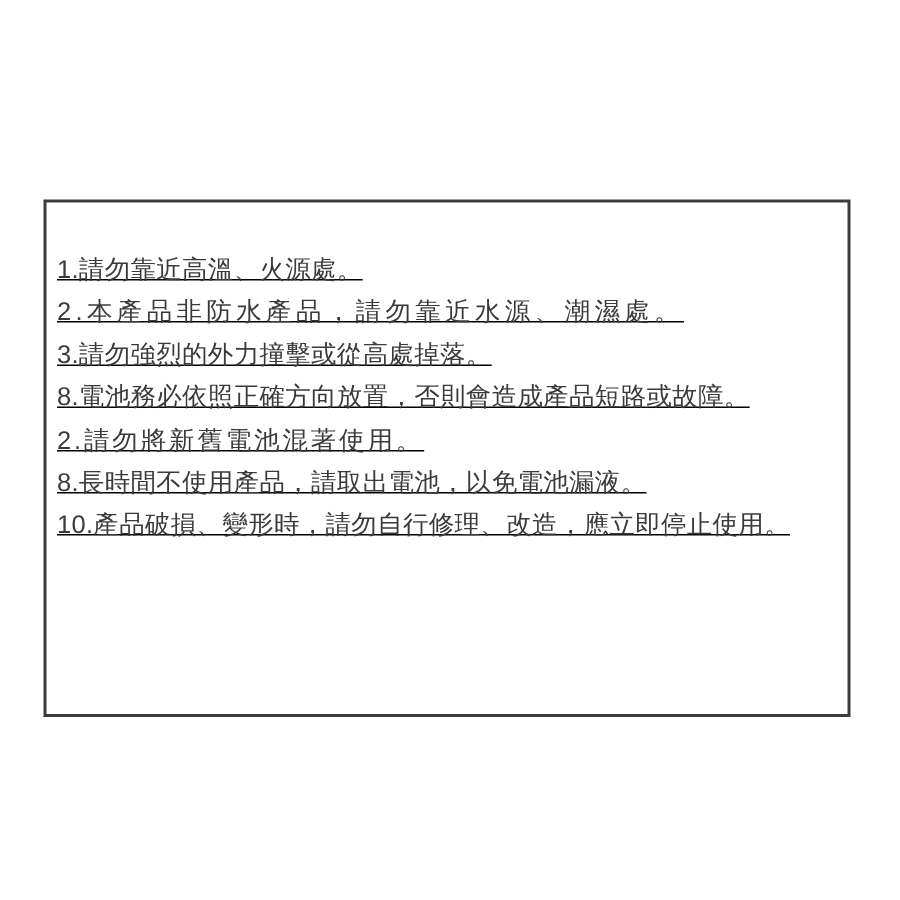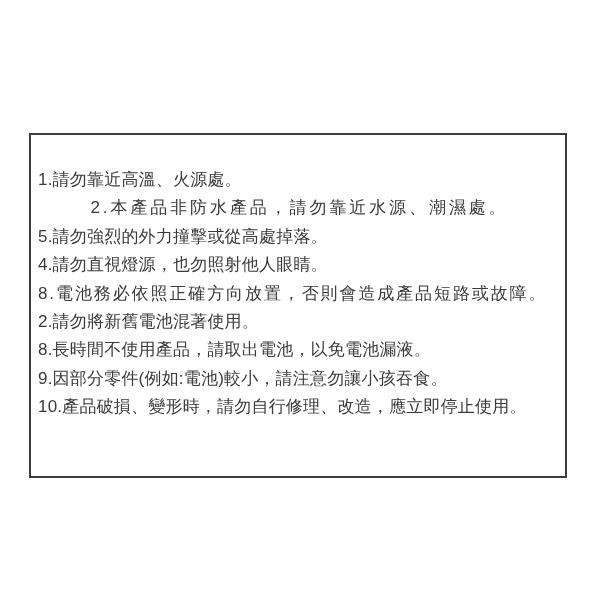--- a/index.html
+++ b/index.html
@@ -24,45 +24,44 @@
     width: 538px;
     height: 345px;
     box-sizing: border-box;
     border: 2px solid var(--border-color, #3c3c3c);
     background: #ffffff;
   }
   .instruction-list {
     list-style: none;
     margin: 0;
     padding: 31px 4px 0 7px;
+    text-decoration: underline;
   }
   .instruction-list li {
     font-size: 17px;
     height: 28.4px;
     line-height: 28.4px;
     color: var(--text-color, #3a3a3a);
     white-space: nowrap;
     letter-spacing: 0.2px;
     overflow: hidden;
   }
   
-  .instruction-list li:nth-child(2)  { letter-spacing: 2.9px; text-align: center; }
+  .instruction-list li:nth-child(2)  { letter-spacing: 2.9px; }
   .instruction-list li:nth-child(5)  { letter-spacing: 1.9px; }
   .instruction-list li:nth-child(10) { letter-spacing: 1.2px; margin-top: 28px; }
 </style>
 </head>
 <body>
 
 <div class="page">
   <div class="notice-box">
     <ol class="instruction-list">
       <li>1.請勿靠近高溫、火源處。</li>
       <li>2.本產品非防水產品，請勿靠近水源、潮濕處。</li>
-      <li>5.請勿強烈的外力撞擊或從高處掉落。</li>
-      <li>4.請勿直視燈源，也勿照射他人眼睛。</li>
+      <li>3.請勿強烈的外力撞擊或從高處掉落。</li>
       <li>8.電池務必依照正確方向放置，否則會造成產品短路或故障。</li>
       <li>2.請勿將新舊電池混著使用。</li>
       <li>8.長時間不使用產品，請取出電池，以免電池漏液。</li>
-      <li>9.因部分零件(例如:電池)較小，請注意勿讓小孩吞食。</li>
       <li>10.產品破損、變形時，請勿自行修理、改造，應立即停止使用。</li>
     </ol>
   </div>
 </div>
 
 </body></html>

